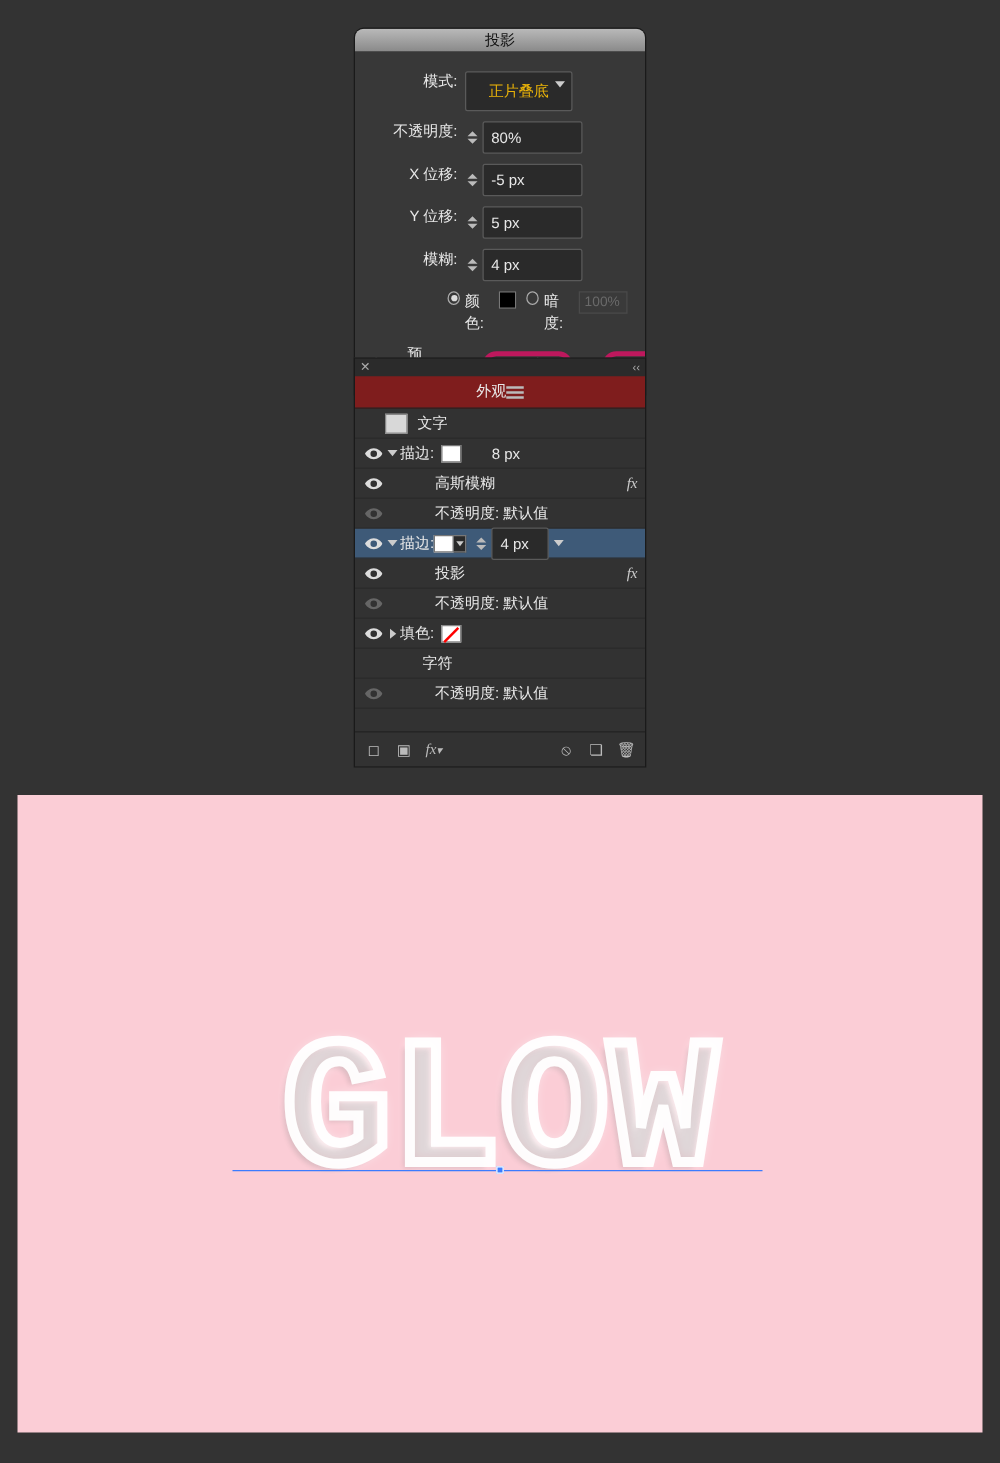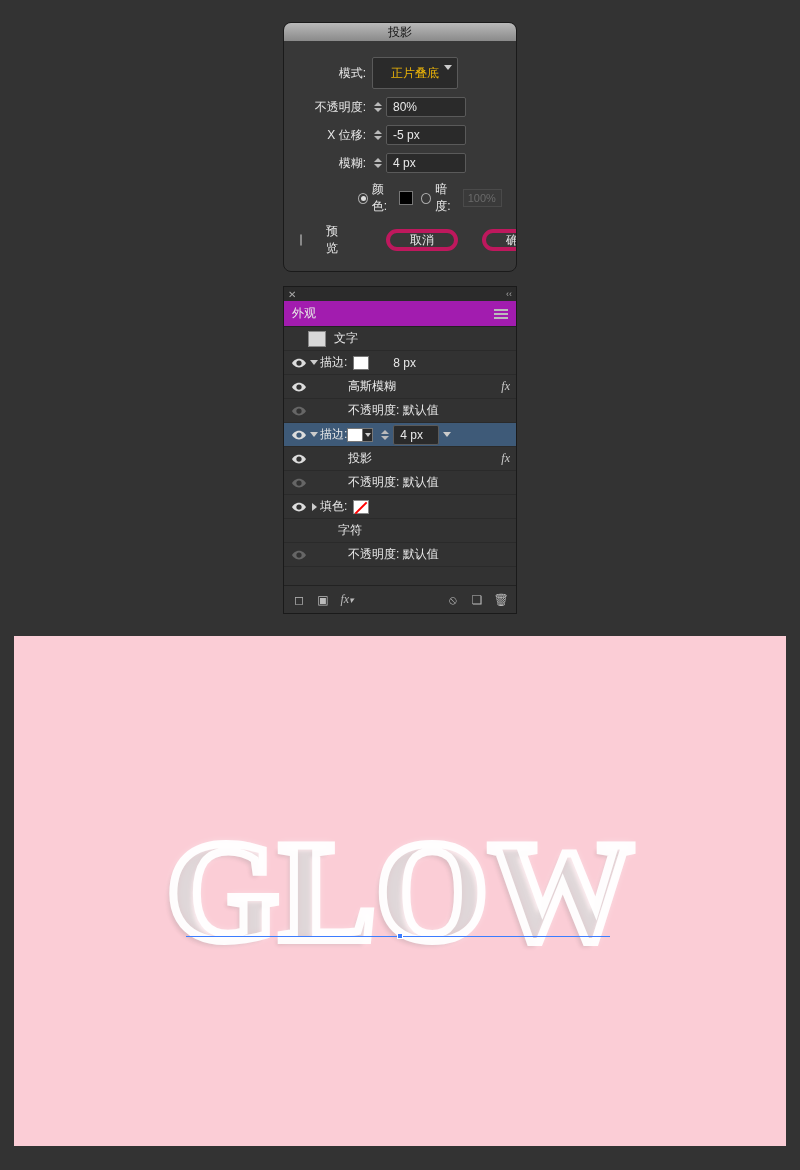--- a/index.html
+++ b/index.html
@@ -29,21 +29,20 @@
     color: #111;
     font-size: 12px;
     text-align: center;
     height: 18px;
     line-height: 18px;
     font-weight: 500;
   }
   .dialog-body { padding: 16px 14px 14px 14px; }
   .row {
     display: flex;
-    align-items: center;
     margin-bottom: 8px;
   }
   .row-label {
     width: 74px;
     text-align: right;
     padding-right: 6px;
     color: #e8e8e8;
     font-size: 12px;
   }
   .select {
@@ -91,21 +90,21 @@
   }
   .spinner-arrows::before { border-bottom: 4px solid #bbb; }
   .spinner-arrows::after  { border-top: 4px solid #bbb; }
   .num-input {
     background: #2a2a2a;
     border: 1px solid #5a5a5a;
     color: #e8e8e8;
     font-size: 12px;
     height: 20px;
     width: 80px;
-    padding: 0 6px;
+    padding: 12px 6px;
     display: inline-flex;
     align-items: center;
     border-radius: 2px;
   }
   .radio {
     width: 11px; height: 11px;
     border-radius: 50%;
     border: 1px solid #aaa;
     display: inline-block;
     margin-right: 4px;
@@ -176,25 +175,25 @@
     height: 14px;
     background: #2b2b2b;
     display: flex;
     align-items: center;
     justify-content: space-between;
     padding: 0 4px;
     font-size: 10px;
     color: #aaa;
   }
   .panel-header {
-    background: #a21caf;
+    background: #7f1d1d;
     height: 26px;
     display: flex;
     align-items: center;
-    justify-content: space-between;
+    justify-content: center;
     padding: 0 8px;
     border-bottom: 1px solid #222;
   }
   .panel-header .tab {
     color: #e8e8e8;
     font-size: 12px;
   }
   .hamburger {
     width: 14px; height: 10px;
     position: relative;
@@ -329,21 +328,21 @@
     top: 636px;
     width: 772px;
     height: 510px;
     background: #fbcdd6;
   }
   .glow-text {
     position: absolute;
     left: 50%;
     top: 50%;
     transform: translate(-50%, -50%);
-    font-family: Liberation Serif, serif;
+    font-family: Liberation Mono, monospace;
     font-weight: 700;
     font-size: 145px;
     letter-spacing: 0px;
     color: transparent;
     -webkit-text-stroke: 8px rgba(255,255,255,0.95);
     text-shadow:
       -5px 5px 4px rgba(0,0,0,0.12),
       0 0 10px rgba(255,255,255,0.8);
   }
   .baseline {
@@ -387,20 +386,27 @@
     </div>
 
     <div class="row">
       <div class="row-label">X 位移:</div>
       <div class="spinner">
         <span class="spinner-arrows"></span>
         <span class="num-input">-5 px</span>
       </div>
     </div>
 
+    <div class="row">
+      <div class="row-label">Y 位移:</div>
+      <div class="spinner">
+        <span class="spinner-arrows"></span>
+        <span class="num-input">5 px</span>
+      </div>
+    </div>
 
     <div class="row">
       <div class="row-label">模糊:</div>
       <div class="spinner">
         <span class="spinner-arrows"></span>
         <span class="num-input">4 px</span>
       </div>
     </div>
 
     <div class="row" style="padding-left:60px;">

